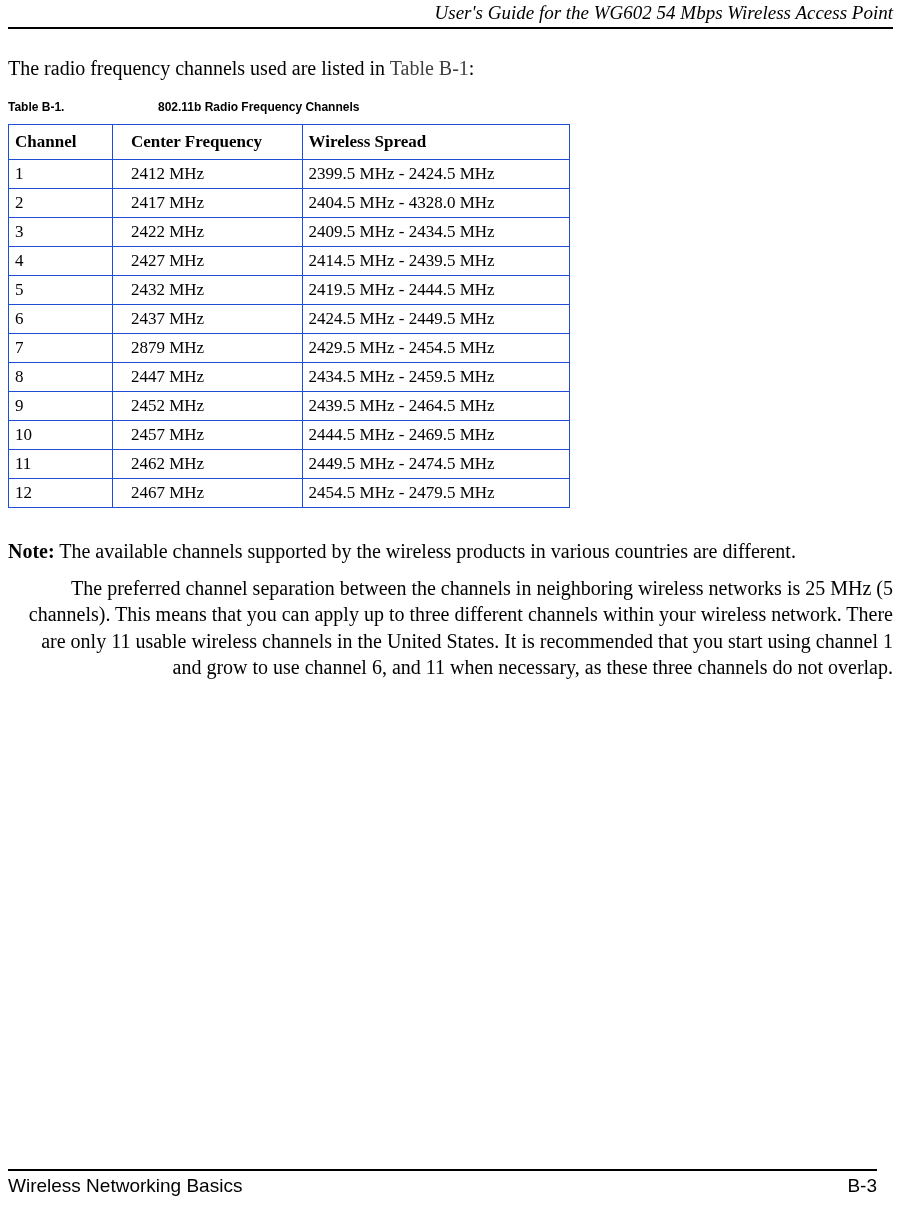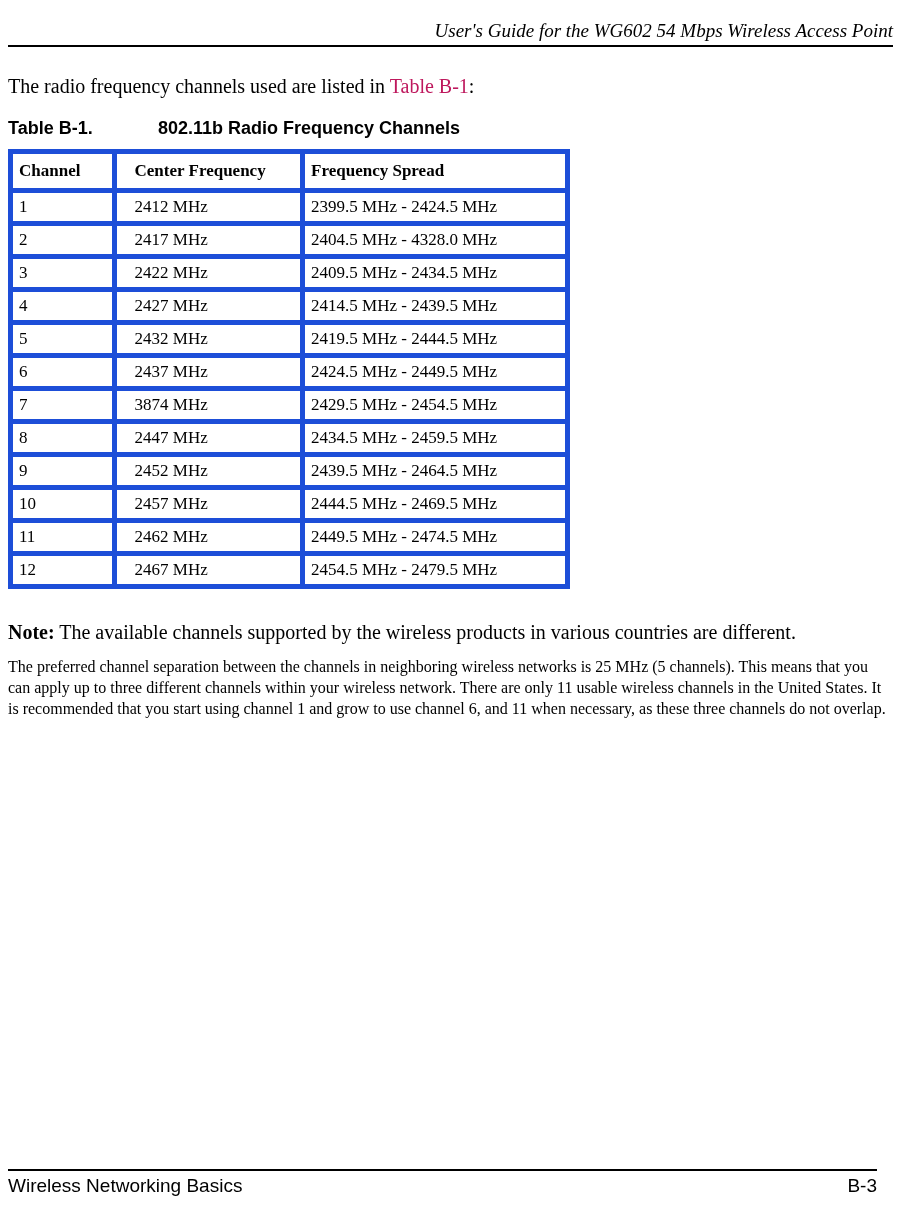--- a/index.html
+++ b/index.html
@@ -10,70 +10,71 @@
       font-size: 19px;
       color: #000;
       background: #fff;
       position: relative;
       padding: 0 8px;
     }
     .header-title {
       font-style: italic;
       text-align: right;
       font-size: 19px;
-      padding-top: 20px;
+      padding-top: 2px;
       padding-bottom: 3px;
     }
     .header-rule {
       border: none;
       border-top: 2px solid #000;
       margin-bottom: 28px;
     }
     .intro {
       font-size: 20px;
       margin-bottom: 20px;
     }
-    .link { color: #be185d; text-align: center; }
+    .link { color: #404040; text-align: center; }
     .caption {
       font-family: Arial, Helvetica, sans-serif;
       font-weight: bold;
-      font-size: 18px;
+      font-size: 12px;
       margin-bottom: 10px;
     }
     .caption-label { display: inline-block; width: 150px; }
     table.freq {
       border-collapse: collapse;
       width: 562px;
       margin-bottom: 32px;
       font-size: 17px;
     }
     table.freq th, table.freq td {
-      border: 5px solid #1d4ed8;
+      border: 1px solid #1d4ed8;
       text-align: left;
       vertical-align: middle;
     }
     table.freq th {
       font-weight: bold;
       padding: 7px 6px 7px 6px;
       font-size: 17px;
     }
     table.freq td {
       padding: 4px 6px 4px 6px;
       font-size: 17px;
     }
     table.freq th:nth-child(1), table.freq td:nth-child(1) { width: 104px; }
     table.freq th:nth-child(2), table.freq td:nth-child(2) { width: 190px; padding-left: 18px; }
     table.freq th:nth-child(3), table.freq td:nth-child(3) { width: 268px; }
     .note {
       font-size: 20px;
       margin-bottom: 12px;
     }
     .body-para {
-      font-size: 16px;
+      font-size: 20px;
       line-height: 1.32;
+      text-align: right;
     }
     .footer {
       position: absolute;
       bottom: 13px;
       left: 8px;
       right: 24px;
     }
     .footer-rule {
       border: none;
       border-top: 2px solid #000;
@@ -98,21 +99,21 @@
 
 <div class="caption">
   <span class="caption-label">Table B-1.</span><span>802.11b Radio Frequency Channels</span>
 </div>
 
 <table class="freq">
   <thead>
     <tr>
       <th>Channel</th>
       <th>Center Frequency</th>
-      <th>Frequency Spread</th>
+      <th>Wireless Spread</th>
     </tr>
   </thead>
   <tbody id="freq-body">
       <tr>
         <td>1</td>
         <td>2412 MHz</td>
         <td>2399.5 MHz - 2424.5 MHz</td>
       </tr>
       <tr>
         <td>2</td>
@@ -134,21 +135,21 @@
         <td>2432 MHz</td>
         <td>2419.5 MHz - 2444.5 MHz</td>
       </tr>
       <tr>
         <td>6</td>
         <td>2437 MHz</td>
         <td>2424.5 MHz - 2449.5 MHz</td>
       </tr>
       <tr>
         <td>7</td>
-        <td>3874 MHz</td>
+        <td>2879 MHz</td>
         <td>2429.5 MHz - 2454.5 MHz</td>
       </tr>
       <tr>
         <td>8</td>
         <td>2447 MHz</td>
         <td>2434.5 MHz - 2459.5 MHz</td>
       </tr>
       <tr>
         <td>9</td>
         <td>2452 MHz</td>

